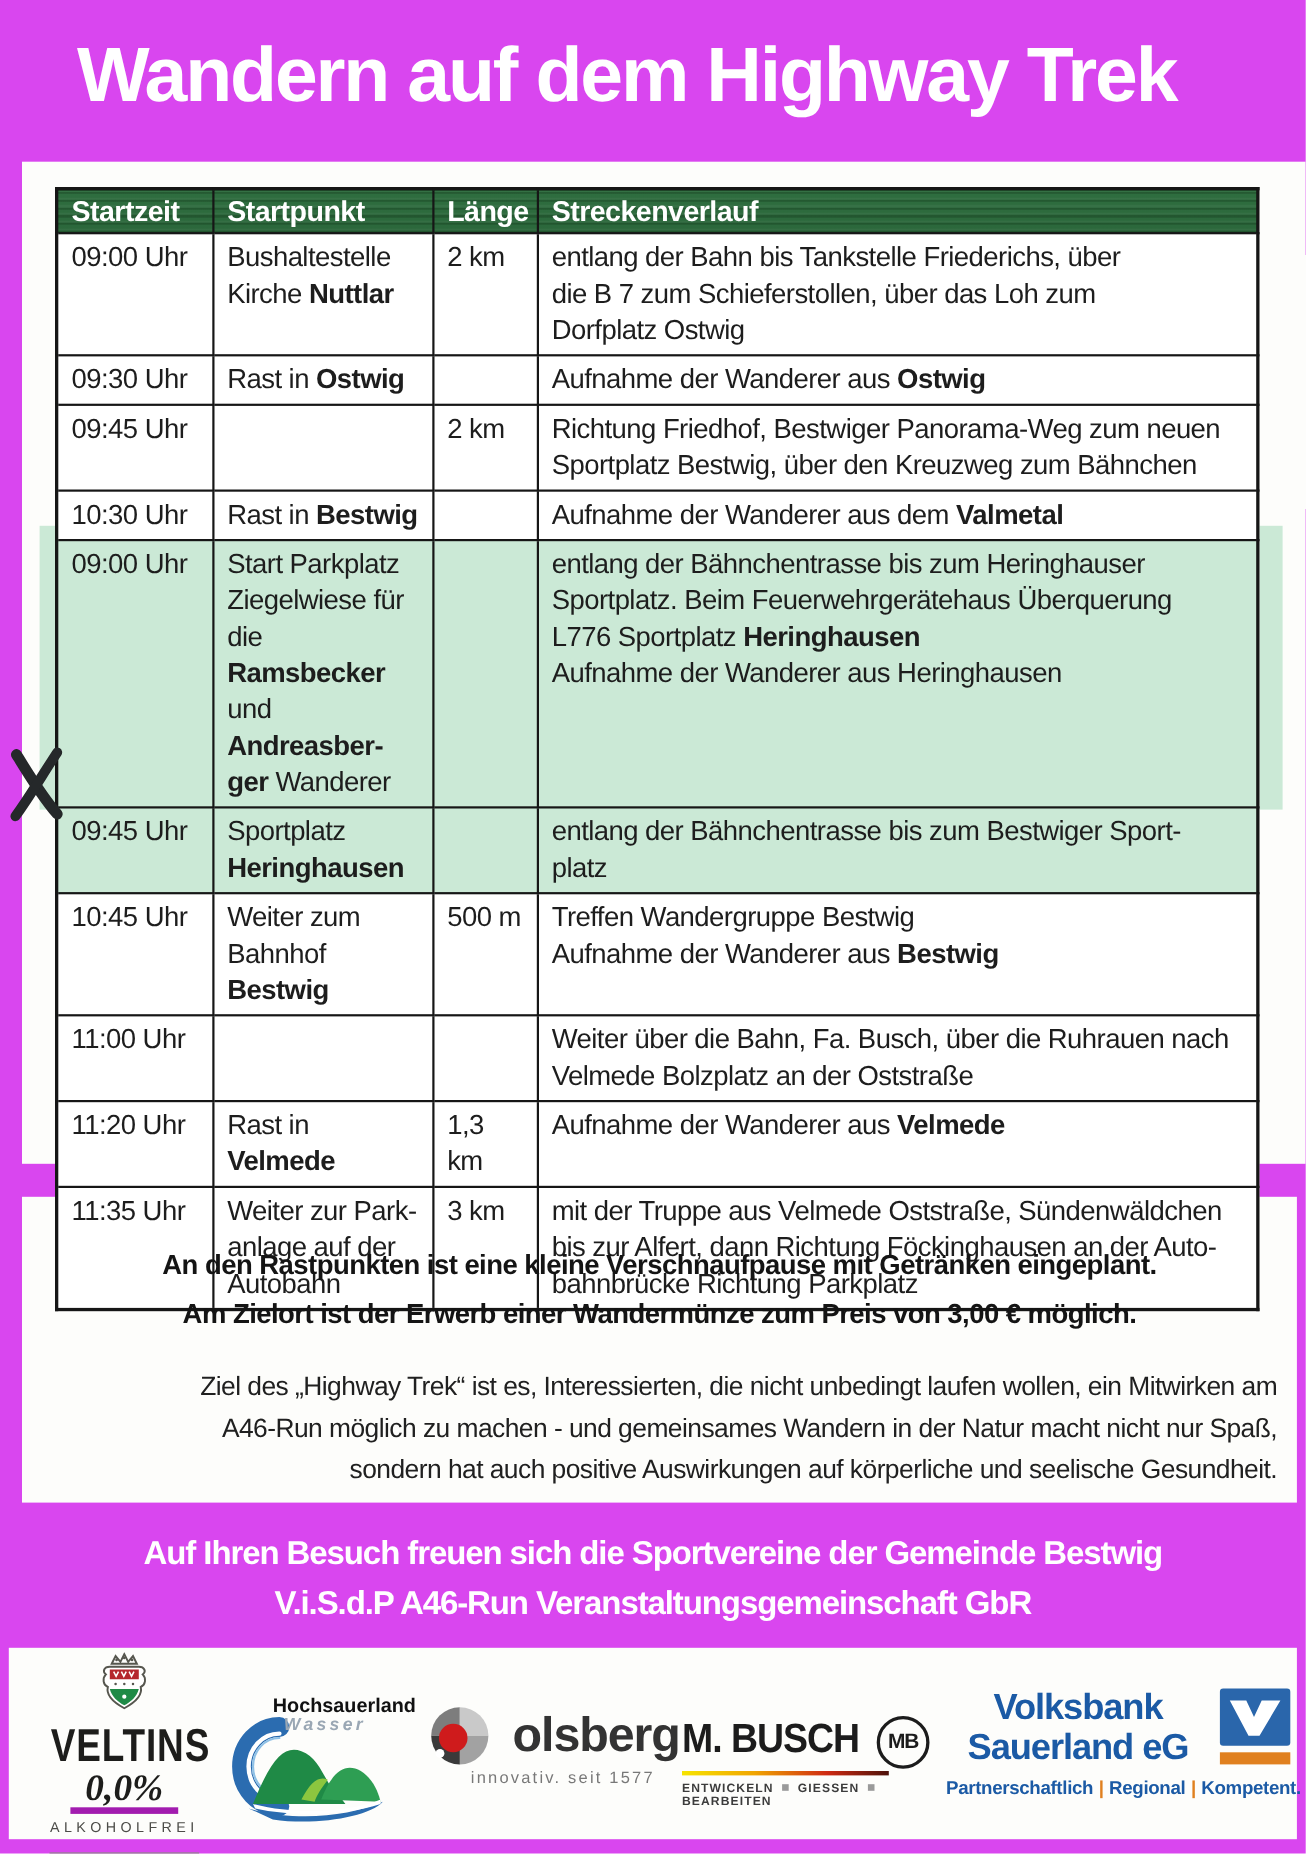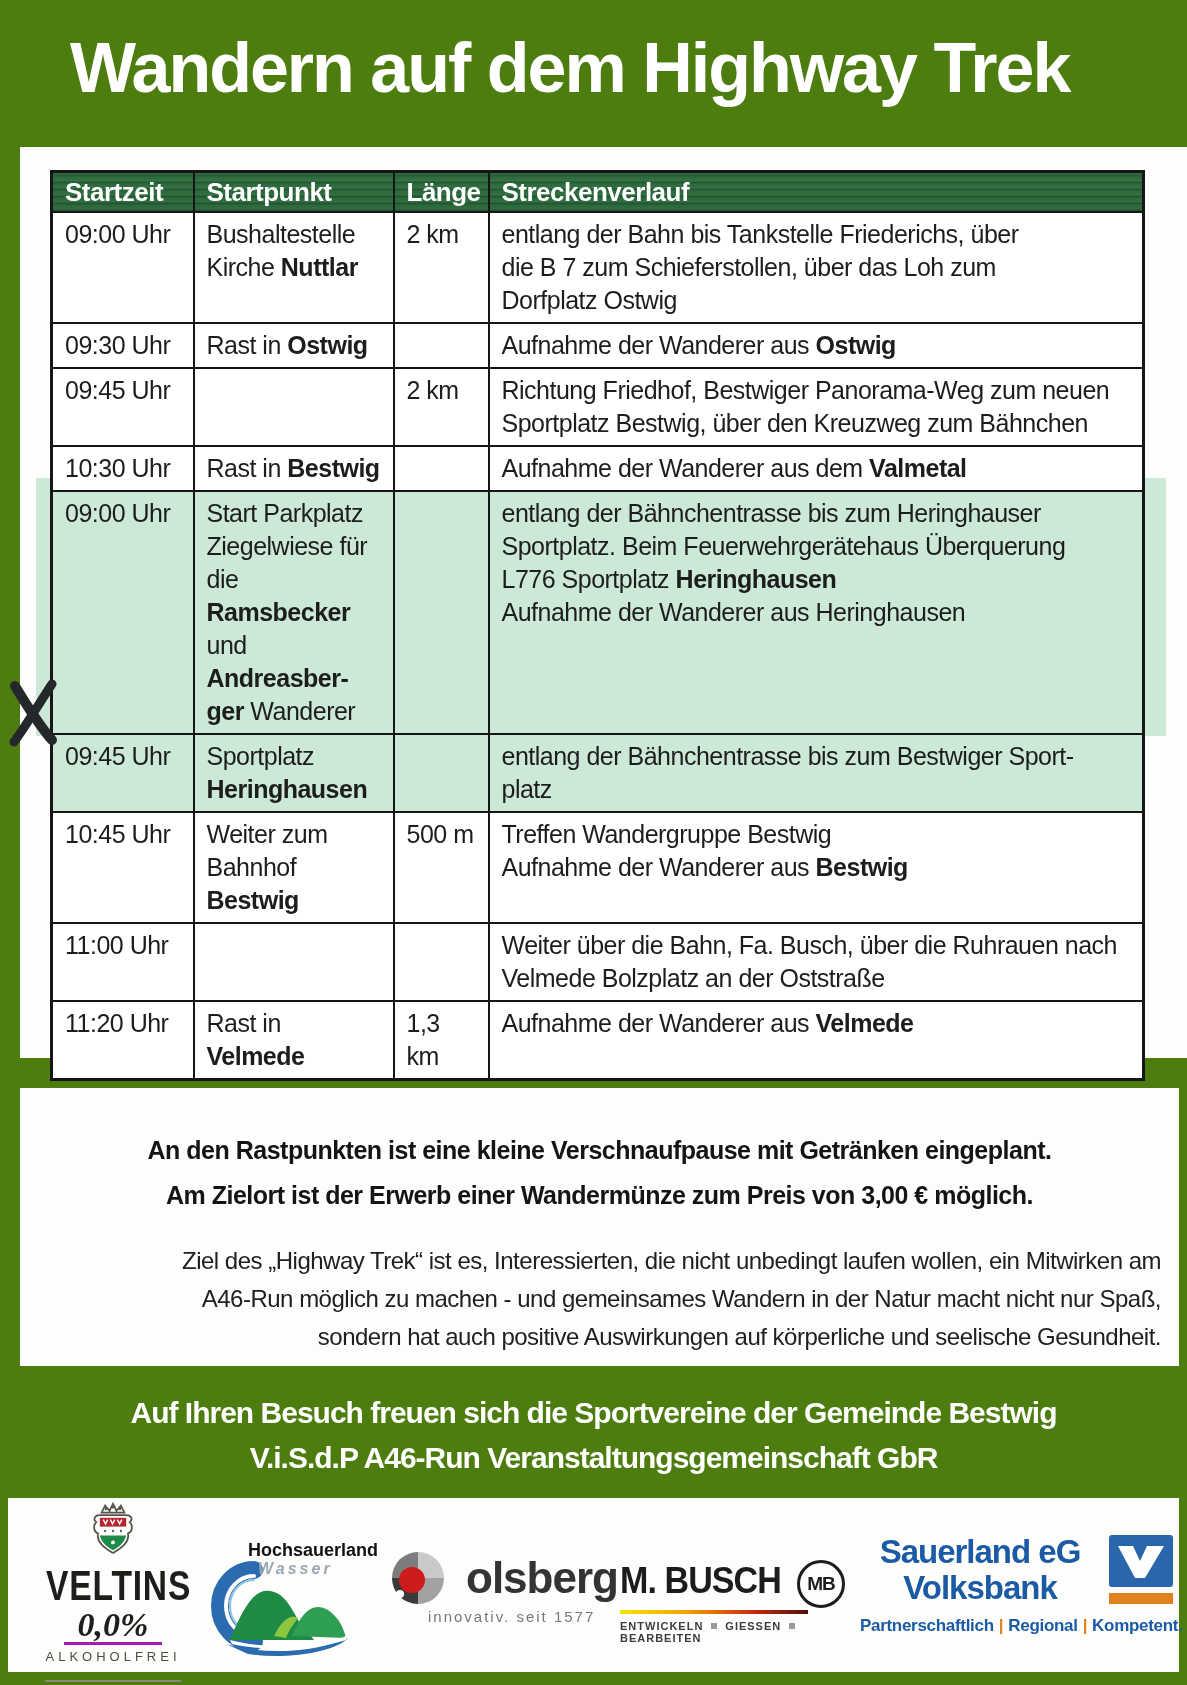--- a/index.html
+++ b/index.html
@@ -1,17 +1,17 @@
 <!DOCTYPE html>
 <html lang="de"><head>
 <meta charset="utf-8">
 <style>
   html,body{margin:0;padding:0;}
   body{font-family:"Liberation Sans", sans-serif;}
-  #page{position:relative;width:1187px;height:1685px;background:#4d7c0f;overflow:hidden;}
+  #page{position:relative;width:1187px;height:1685px;background:#d946ef;overflow:hidden;}
 
   
   .title{position:absolute;left:70px;top:28px;width:1100px;color:#fff;
          font-size:70px;font-weight:bold;letter-spacing:-2px;white-space:nowrap;}
 
   
   .panel{position:absolute;background:#fdfdfb;}
   .panel-table{left:20px;top:147px;right:0;height:911px;}
   .panel-info{left:20px;top:1088px;right:8px;height:278px;}
   .panel-logos{left:8px;top:1498px;right:8px;height:174px;}
@@ -49,21 +49,21 @@
   .invite{position:absolute;left:0;top:1390px;width:1187px;text-align:center;color:#fff;
           font-weight:bold;font-size:30px;letter-spacing:-1px;line-height:45px;white-space:pre-line;}
 
   
   .sp{position:absolute;}
   .veltins{left:20px;top:4px;width:170px;text-align:center;color:#1d1d1b;}
   .veltins .crest{height:58px;}
   .veltins .name{font-size:42px;font-weight:bold;letter-spacing:1px;display:inline-block;
                  transform:scaleX(.8);transform-origin:50% 50%;line-height:44px;}
   .veltins .pct{font-family:"Liberation Serif", serif;font-style:italic;font-size:34px;
-                font-weight:bold;border-bottom:3px solid #a21caf;padding:0 14px 0 14px;
+                font-weight:bold;border-bottom:6px solid #a21caf;padding:0 14px 0 14px;
                 display:inline-block;line-height:34px;}
   .veltins .sub{margin-top:4px;font-size:13px;letter-spacing:4px;color:#4c4c48;
                 display:inline-block;border-bottom:2px solid #8a8a84;padding-bottom:16px;}
 
   .hsw{left:188px;top:42px;width:160px;height:128px;}
   .hsw .t1{position:absolute;left:52px;top:0;font-size:18px;font-weight:bold;color:#111;}
   .hsw .t2{position:absolute;left:62px;top:20px;font-size:16px;font-style:italic;
            color:#9aa7b4;letter-spacing:3px;font-weight:bold;}
 
   .olsberg{left:382px;top:52px;width:230px;}
@@ -167,20 +167,26 @@
       <td>11:00 Uhr</td>
       <td></td>
       <td></td>
       <td>Weiter über die Bahn, Fa. Busch, über die Ruhrauen nach<br>Velmede Bolzplatz an der Oststraße</td>
     </tr>
           <tr>
       <td>11:20 Uhr</td>
       <td>Rast in <b>Velmede</b></td>
       <td>1,3 km</td>
       <td>Aufnahme der Wanderer aus <b>Velmede</b></td>
+    </tr>
+          <tr>
+      <td>11:35 Uhr</td>
+      <td>Weiter zur Park-<br>anlage auf der<br>Autobahn</td>
+      <td>3 km</td>
+      <td>mit der Truppe aus Velmede Oststraße, Sündenwäldchen<br>bis zur Alfert, dann Richtung Föckinghausen an der Auto-<br>bahnbrücke Richtung Parkplatz</td>
     </tr>
         </tbody>
     </table>
   </div>
 
   <svg class="xmark" viewBox="0 0 52 76" aria-label="X">
     <path d="M7 10 C 18 28, 30 48, 44 64" stroke="#25282a" stroke-width="10" stroke-linecap="round" fill="none"></path>
     <path d="M44 8 C 32 26, 18 50, 6 66" stroke="#25282a" stroke-width="9" stroke-linecap="round" fill="none"></path>
   </svg>
 
@@ -251,22 +257,22 @@
       </div>
       <div class="bar"></div>
       <div class="sub">
         <span>ENTWICKELN</span><span class="sep"></span><span>GIESSEN</span><span class="sep"></span><span>BEARBEITEN</span>
       </div>
     </div>
 
     <div class="sp vb">
       <div class="row">
         <div class="txt">
+          <div>Volksbank</div>
           <div>Sauerland eG</div>
-          <div>Volksbank</div>
         </div>
         <svg class="mark" width="66" height="72" viewBox="0 0 66 72">
           <rect x="1" y="1" width="64" height="52" rx="3" fill="#2a66ab"></rect>
           <path d="M10 12 h15 l7 15 l7-15 h17 l-19 32 h-10 z" fill="#ffffff"></path>
           <rect x="1" y="59" width="64" height="11" fill="#e0801f"></rect>
         </svg>
       </div>
       <div class="sub">
         <span>Partnerschaftlich</span><span class="pipe">|</span><span>Regional</span><span class="pipe">|</span><span>Kompetent.</span>
       </div>

